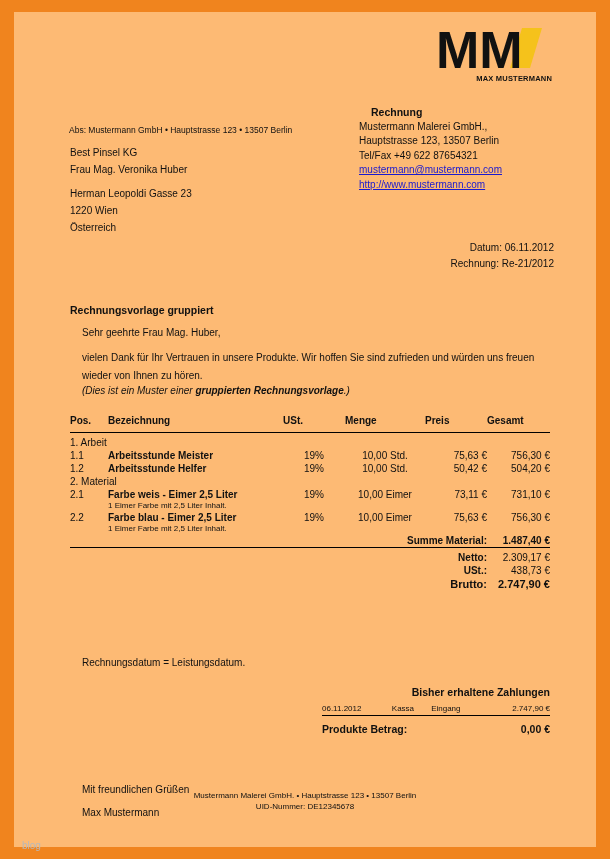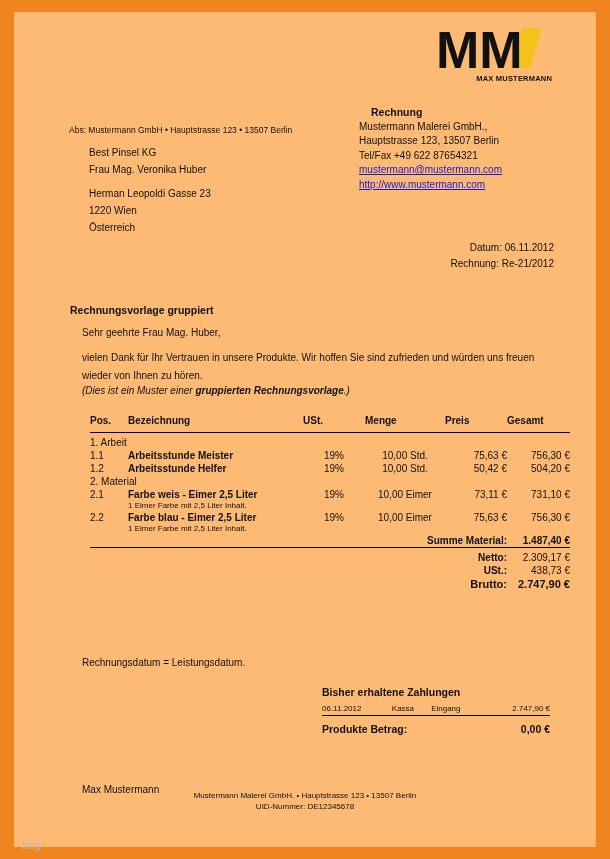--- a/index.html
+++ b/index.html
@@ -57,21 +57,20 @@
     color: #111;
     white-space: nowrap;
   }
   .recipient {
     position: absolute;
     left: 56px;
     top: 132px;
     font-size: 10px;
     color: #111;
     line-height: 17px;
-    margin-left: 19px;
   }
   .recipient .gap { height: 7px; }
 
   
   .company {
     position: absolute;
     left: 345px;
     top: 93px;
     font-size: 10px;
     color: #111;
@@ -137,21 +136,20 @@
     position: absolute;
     left: 56px;
     top: 401px;
     width: 480px;
     font-size: 10px;
     color: #111;
   }
   table.items {
     width: 100%;
     border-collapse: collapse;
-    margin-left: 20px;
   }
   table.items th {
     font-weight: bold;
     font-size: 10px;
     padding: 2px 0 6px 0;
     text-align: left;
     vertical-align: bottom;
   }
   table.items th.l { text-align: left; }
   table.items td {
@@ -220,20 +218,21 @@
     left: 308px;
     top: 674px;
     width: 228px;
     font-size: 10px;
     color: #111;
   }
   .payments .ptitle {
     font-weight: bold;
     font-size: 10.5px;
     padding-bottom: 4px;
+    text-align: right;
   }
   table.pay {
     width: 100%;
     border-collapse: collapse;
     font-size: 8px;
   }
   table.pay td { padding: 2px 0; }
   table.pay td.amount { text-align: right; }
   .pay-hr {
     border-top: 1px solid #000;
@@ -441,20 +440,21 @@
             </tr>
         <tr class="open-row">
           <td colspan="3">Produkte Betrag:</td>
           <td class="amount">0,00 €</td>
         </tr>
       </tbody>
         </table>
     </div>
 
     <div class="closing">
+      <div>Mit freundlichen Grüßen</div>
       <div>Max Mustermann</div>
     </div>
 
     <div class="footer">
       <div>Mustermann Malerei GmbH. • Hauptstrasse 123 • 13507 Berlin</div>
       <div>UID-Nummer: DE12345678</div>
     </div>
 
   </div>
 </div>

